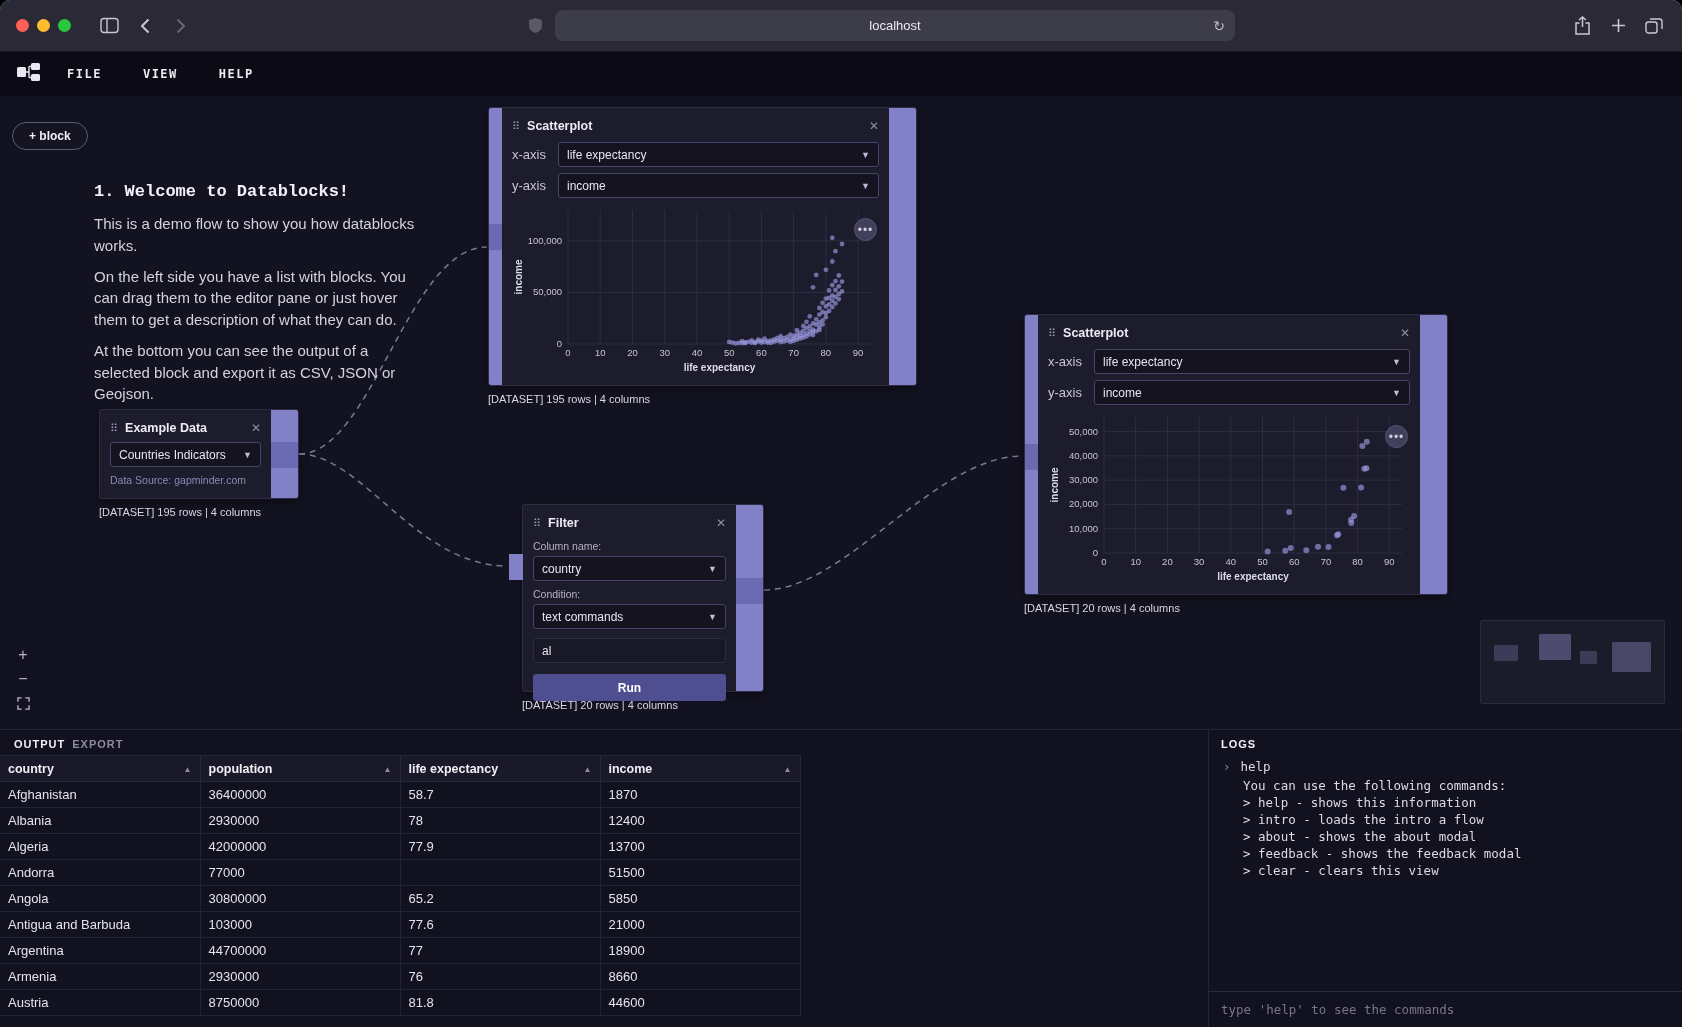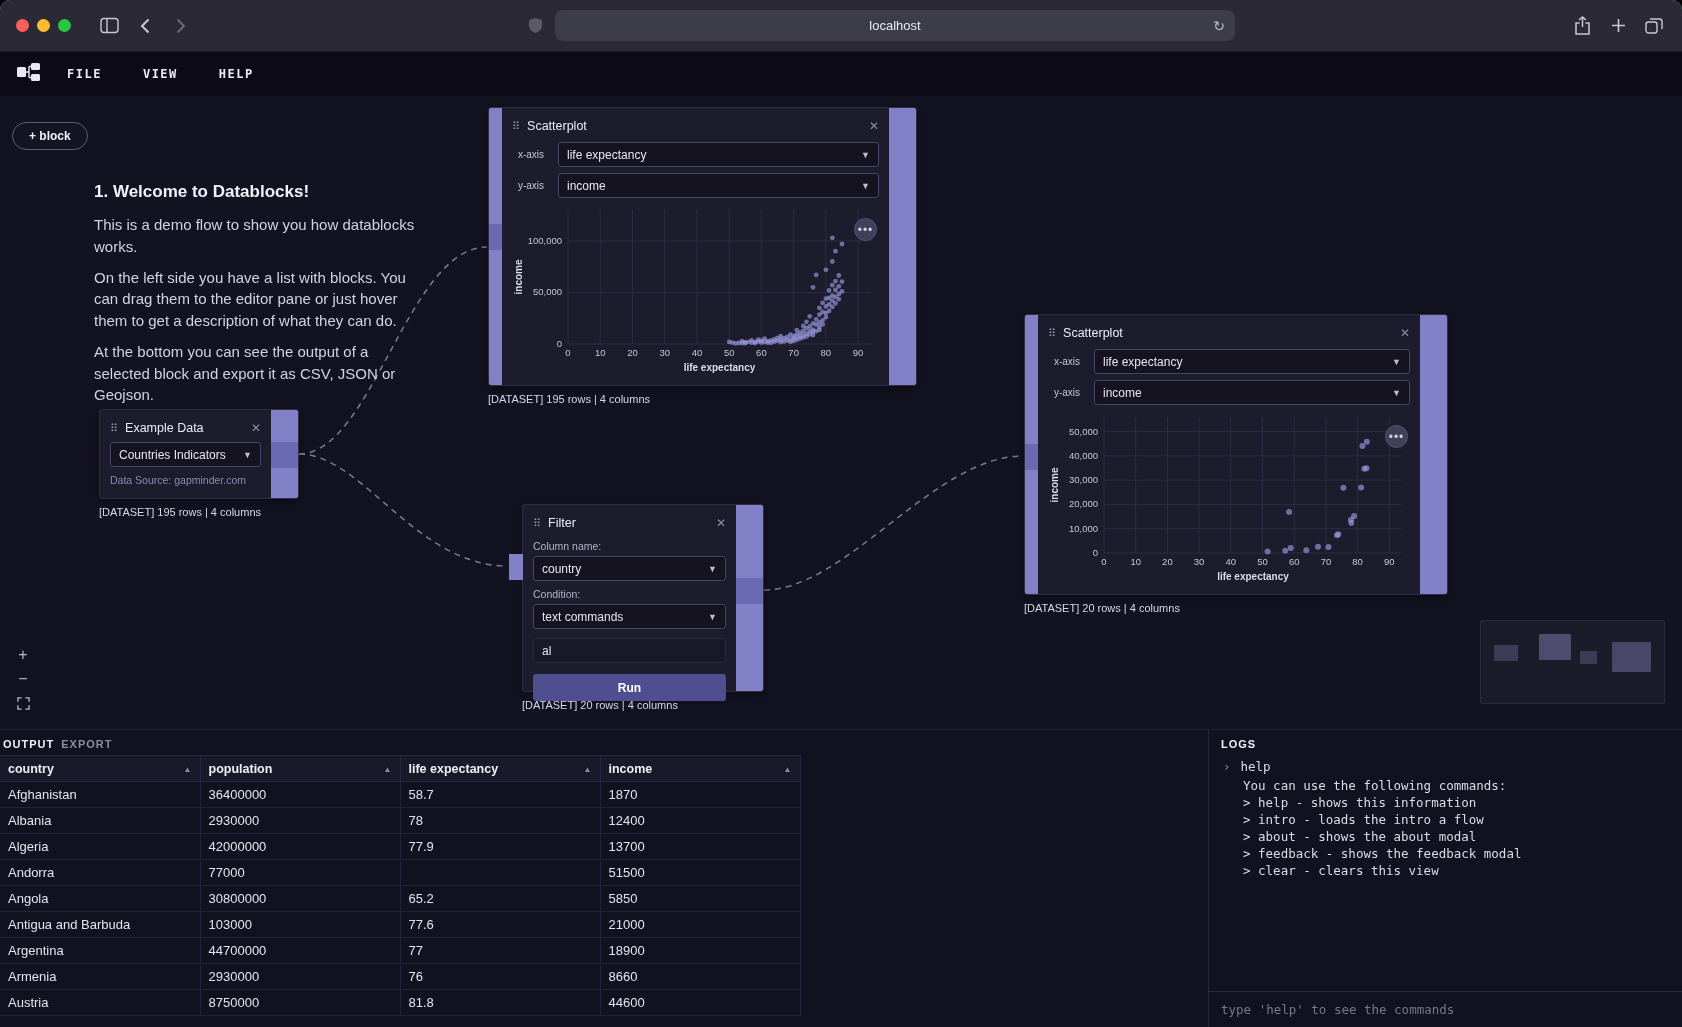--- a/index.html
+++ b/index.html
@@ -24,35 +24,35 @@
   .menu-item { font-family:"DejaVu Sans Mono", monospace; font-size:12px; font-weight:700; letter-spacing:1.5px; color:#eceaf4; cursor:default; }
 
   
   .canvas { position:relative; height:633px; background:#131221; flex:none; overflow:hidden; }
   #edges { position:absolute; inset:0; pointer-events:none; }
   .edge { fill:none; stroke:#8584a8; stroke-width:1.5; stroke-dasharray:6 5; opacity:.9; }
 
   .addblock { position:absolute; left:12px; top:26px; height:28px; padding:0 16px; border:1px solid #5c5b72; border-radius:15px; background:#17162396; color:#f0eff6; font-size:12px; font-weight:700; display:flex; align-items:center; }
 
   .welcome { position:absolute; left:94px; top:86px; width:334px; color:#d3d2df; }
-  .welcome h1 { font-size:17px; font-weight:700; color:#f2f1f8; margin-bottom:12px; }
+  .welcome h1 { font-size:17px; font-weight:700; color:#f2f1f8; margin-bottom:12px;font-family:Liberation Mono, monospace; }
   .welcome p { font-size:15px; line-height:1.45; margin-bottom:9px; }
 
   .node { position:absolute; display:flex; background:#1d1c2c; border:1px solid #2e2d44; border-radius:3px; box-shadow:0 3px 10px rgba(0,0,0,.45); }
   .strip { flex:none; background:#8281c8; position:relative; }
   .strip.left { width:13px; border-radius:2px 0 0 2px; }
   .strip.right { width:27px; border-radius:0 2px 2px 0; }
   .notch { position:absolute; left:0; width:100%; height:26px; background:#6a69b2; }
   .node-body { flex:1; padding:8px 10px; min-width:0; position:relative; }
   .node-title { display:flex; align-items:center; gap:7px; height:20px; margin-bottom:4px; }
   .handle { color:#9b9ab2; font-size:11px; line-height:1; }
-  .ntitle { font-size:12.5px; font-weight:400; color:#ecebf4; }
+  .ntitle { font-size:12.5px; font-weight:700; color:#ecebf4; }
   .close { margin-left:auto; color:#8f8ea4; font-size:12px; line-height:1; }
   .axisrow { display:flex; align-items:center; gap:8px; margin:6px 0; }
-  .axisrow .lbl { width:38px; flex:none; font-size:10px; color:#c7c6d6;text-align:center; }
+  .axisrow .lbl { width:38px; flex:none; font-size:13px; color:#c7c6d6; }
   .sel { flex:1; display:flex; align-items:center; height:25px; background:#14131f; border:1px solid #45446a; border-radius:3px; padding:0 8px; font-size:12px; color:#e6e6f0; min-width:0; }
   .sel .chev { margin-left:auto; color:#bdbcd4; font-size:9px; }
   .flabel { font-size:10.5px; color:#b4b3c6; margin:7px 0 4px; }
   .txt { display:flex; align-items:center; height:25px; background:#191826; border:1px solid #2c2b42; border-radius:3px; padding:0 8px; margin-top:9px; }
   .txt input { background:transparent; border:none; outline:none; color:#e6e6f0; font-size:12px; width:100%; font-family:"Liberation Sans",sans-serif; }
   .run { height:27px; margin-top:11px; background:#4e4e91; border-radius:3px; color:#ffffff; font-weight:700; font-size:12px; display:flex; align-items:center; justify-content:center; }
   .srcnote { font-size:10.5px; color:#8a89b8; margin-top:7px; }
   .caption { position:absolute; font-size:11px; color:#d7d6e3; }
 
   .chart { position:relative; margin-top:2px; }
@@ -63,21 +63,21 @@
   .pt { fill:#9b9be4; opacity:.65; }
   .more { position:absolute; right:2px; top:14px; width:23px; height:23px; border-radius:50%; background:#413f59; border:1px solid #565475; color:#cfcede; font-size:12px; display:flex; align-items:center; justify-content:center; letter-spacing:1px; }
 
   .zoomctl { position:absolute; left:12px; width:22px; height:22px; display:flex; align-items:center; justify-content:center; color:#b9b8c8; font-size:16px; }
   .minimap { position:absolute; left:1480px; top:524px; width:185px; height:84px; background:rgba(30,29,43,.85); border:1px solid #2c2b3e; border-radius:2px; }
   .mm-node { position:absolute; background:#8b8ac2; opacity:.3; border-radius:1px; }
 
   
   .bottom { flex:1; display:flex; background:#121120; border-top:1px solid #252338; min-height:0; }
   .outpanel { width:1208px; flex:none; overflow:hidden; }
-  .panel-tabs { display:flex; gap:7px; padding:8px 3px 5px; align-items:baseline; }
+  .panel-tabs { display:flex; gap:7px; padding:8px 14px 5px; align-items:baseline; }
   .tab-output { font-size:11px; font-weight:700; letter-spacing:1px; color:#f2f1f8; }
   .tab-export { font-size:11px; font-weight:700; letter-spacing:1px; color:#8d8c9e; }
   table.datatable { border-collapse:collapse; table-layout:fixed; width:800px; }
   .datatable th { width:200px; text-align:left; font-size:12.5px; font-weight:700; color:#f0eff6; padding:5px 8px; border:1px solid #272640; border-left:none; background:#1a1929; height:26px; }
   .datatable th:last-child, .datatable td:last-child { border-right:1px solid #272640; }
   .datatable td { font-size:13px; color:#e4e4ee; padding:5px 8px; border:1px solid #23223a; border-left:none; height:26px; white-space:nowrap; overflow:hidden; }
   .sort { float:right; font-size:8px; color:#8d8ca2; margin-top:3px; }
 
   .logspanel { flex:1; border-left:1px solid #262438; display:flex; flex-direction:column; min-width:0; }
   .logs-title { padding:8px 12px 4px; font-size:11px; font-weight:700; letter-spacing:1px; color:#f2f1f8; }

